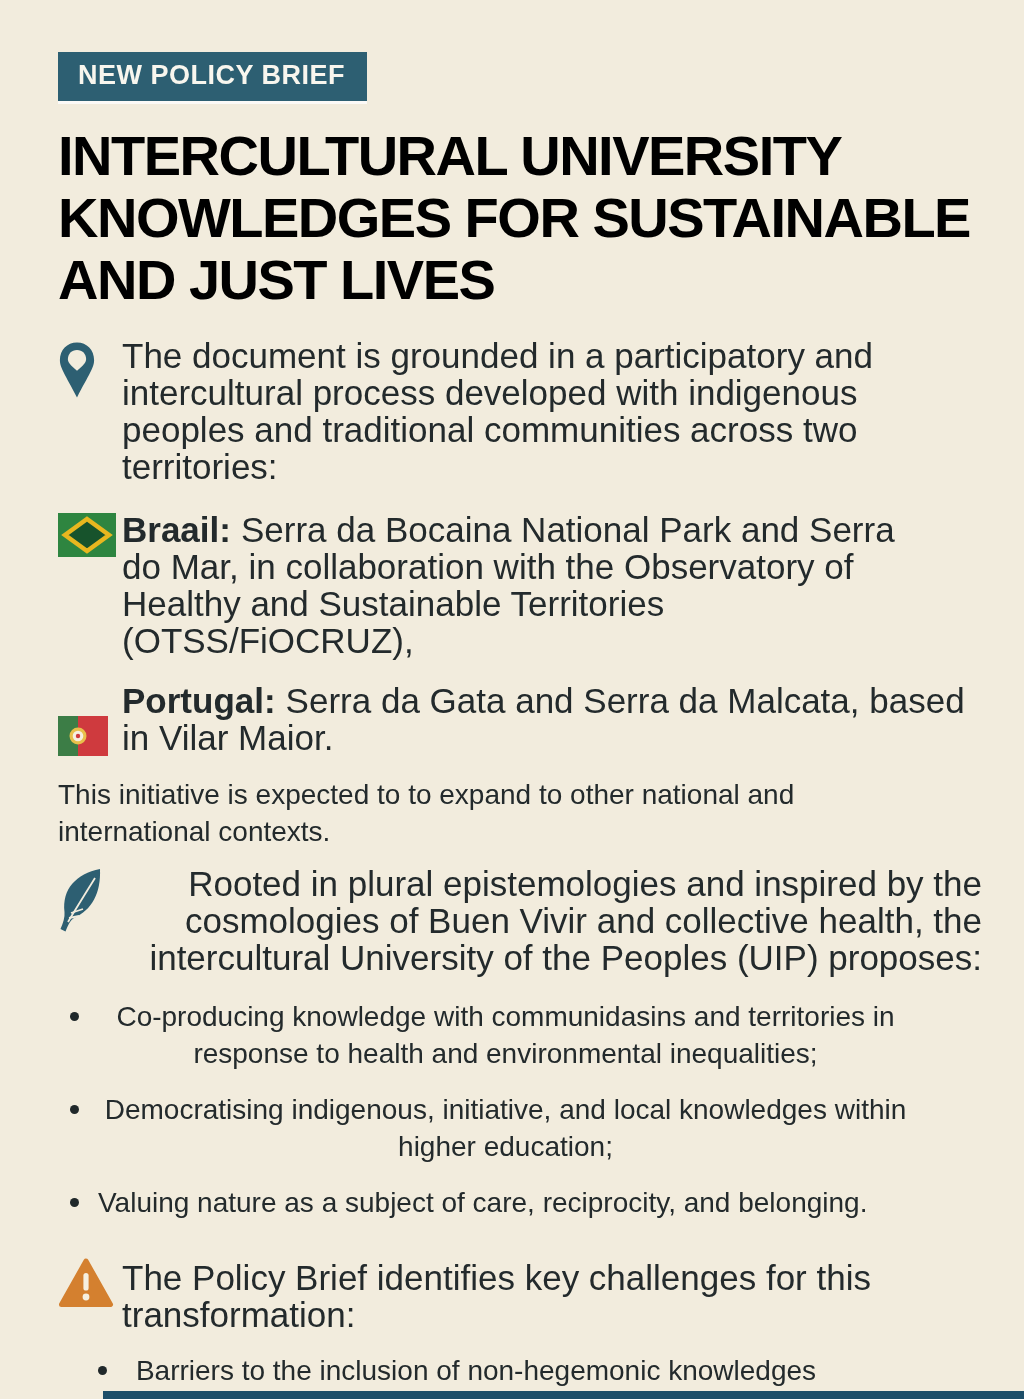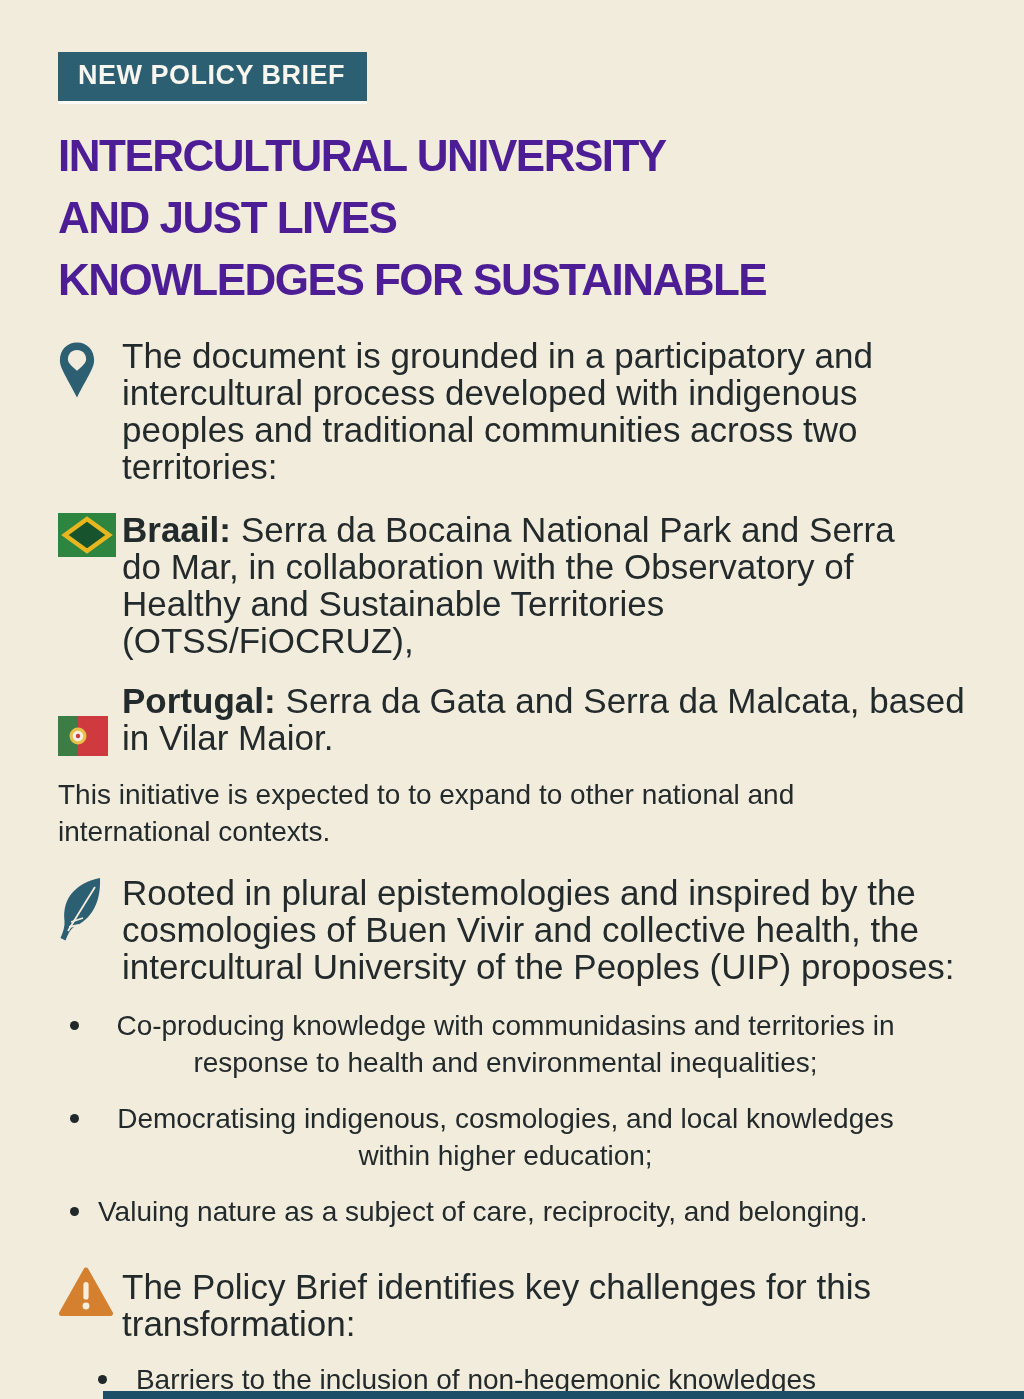--- a/index.html
+++ b/index.html
@@ -19,25 +19,25 @@
     background:#2d5f72;
     color:#f8f6ee;
     font-weight:700;
     font-size:27px;
     letter-spacing:0.5px;
     padding:8px 22px 10px 20px;
     box-shadow:0 3px 0 rgba(255,255,255,0.75);
   }
   .title{
     margin:24px 0 0 0;
-    font-size:44px;
+    font-size:56px;
     line-height:62px;
     font-weight:700;
     letter-spacing:-1.5px;
-    color:#4c1d95;
+    color:#000000;
   }
   .title .tline{display:block;}
   .row{display:flex;margin-top:26px;}
   .icon-box{flex:0 0 64px;padding-top:2px;}
   .row p{margin:0;font-size:35px;line-height:37px;}
   .intro-text{max-width:810px;}
   .brazil-text{max-width:775px;}
   .portugal-text{max-width:920px;padding-top:3px;}
   .proposal-text{max-width:860px;}
   .challenge-text{max-width:920px;padding-top:8px;}
@@ -67,22 +67,22 @@
 <body>
 
 <div class="poster">
 
   <div class="badge">
     <span>NEW POLICY BRIEF</span>
   </div>
 
   <h1 class="title">
     <span class="tline">INTERCULTURAL UNIVERSITY</span>
+    <span class="tline">KNOWLEDGES FOR SUSTAINABLE</span>
     <span class="tline">AND JUST LIVES</span>
-    <span class="tline">KNOWLEDGES FOR SUSTAINABLE</span>
   </h1>
 
   <div class="row">
     <div class="icon-box">
       <svg width="38" height="62" viewBox="0 0 40 62">
         <path d="M20 2 C9.5 2 2 9.8 2 20.5 C2 29 7.5 35.5 20 60 C32.5 35.5 38 29 38 20.5 C38 9.8 30.5 2 20 2 Z" fill="#2d5f72"></path>
         <path d="M20 10 c5.6 0 9.6 4.2 9.6 9.4 0 3.4 -2.6 6.7 -9.6 12.4 c-7 -5.7 -9.6 -9 -9.6 -12.4 0 -5.2 4 -9.4 9.6 -9.4 z" fill="#f2ecdd"></path>
       </svg>
     </div>
     <p class="intro-text">The document is grounded in a participatory and intercultural process developed with indigenous peoples and traditional communities across two territories:</p>
@@ -110,40 +110,40 @@
         <circle cx="20" cy="20" r="2.2" fill="#cf3a3e"></circle>
       </svg>
     </div>
     <p class="portugal-text">
       <strong class="lead">Portugal:</strong><span>Serra da Gata and Serra da Malcata, based in Vilar Maior.</span>
     </p>
   </div>
 
   <p class="plain">This initiative is expected to to expand to other national and international contexts.</p>
 
-  <div class="row" style="margin-top:24px;">
+  <div class="row" style="margin-top:15px;text-align:right;">
     <div class="icon-box">
       <svg width="46" height="66" viewBox="0 0 46 66">
         <path d="M42 2 C18 7 4 22 6.5 45 C7 50 5.2 56 2.5 62 L7.5 64.5 C10 58 12.5 53 16 51 C34 43 43 26 42 2 Z" fill="#2d5f72"></path>
         <path d="M10 55 C19 40 29 24 37 11" stroke="#f2ecdd" stroke-width="1.8" fill="none"></path>
         <path d="M13 46 L25 42" stroke="#f2ecdd" stroke-width="1.8" fill="none"></path>
         <path d="M11 51 L21 49" stroke="#f2ecdd" stroke-width="1.8" fill="none"></path>
       </svg>
     </div>
     <p class="proposal-text">Rooted in plural epistemologies and inspired by the cosmologies of Buen Vivir and collective health, the intercultural University of the Peoples (UIP) proposes:</p>
   </div>
 
   <div class="bullets">
     <div class="bullet">
       <span class="dot"></span>
       <p class="b-w1">Co-producing knowledge with communidasins and territories in response to health and environmental inequalities;</p>
     </div>
     <div class="bullet">
       <span class="dot"></span>
-      <p class="b-w2">Democratising indigenous, cosmologies, and local knowledges within higher education;</p>
+      <p class="b-w2">Democratising indigenous, initiative, and local knowledges within higher education;</p>
     </div>
     <div class="bullet">
       <span class="dot"></span>
       <p class="b-w3">Valuing nature as a subject of care, reciprocity, and belonging.</p>
     </div>
   </div>
 
   <div class="row" style="margin-top:30px;">
     <div class="icon-box" style="padding-top:6px;">
       <svg width="56" height="52" viewBox="0 0 56 52">

